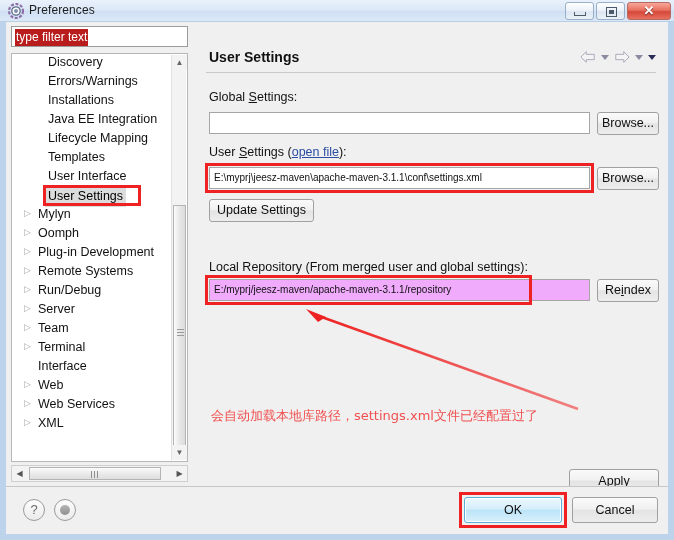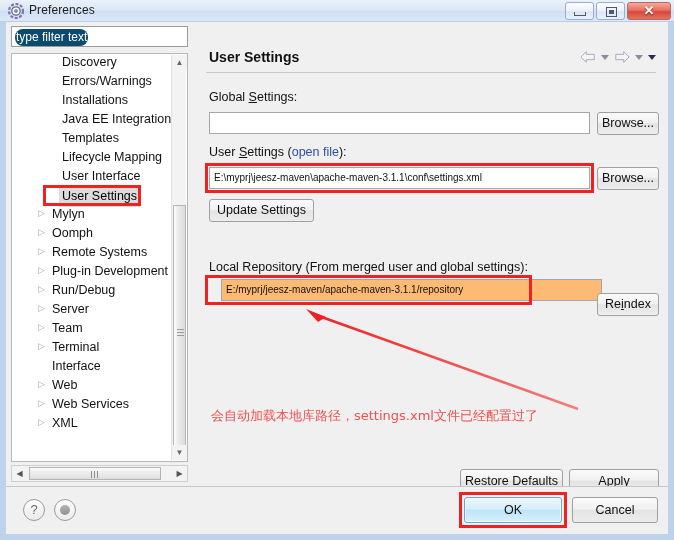--- a/index.html
+++ b/index.html
@@ -114,37 +114,36 @@
     background: #ffffff;
     box-sizing: border-box;
     font-size: 12px;
     color: #000;
     padding: 2px 3px;
     line-height: 16px;
     overflow: hidden;
     white-space: nowrap;
   }
   .filter-box .sel {
-    background: #0c4a6e;
+    background: #b91c1c;
     color: #ffffff;
     padding: 1px 1px 2px 1px;
-    border-radius: 8px;
   }
   .tree-wrap {
     position: absolute;
     left: 5px; top: 31px;
     width: 177px; height: 409px;
     background: #ffffff;
     border: 1px solid #b7b7b7;
     box-sizing: border-box;
     overflow: hidden;
   }
   .tree {
     position: absolute;
-    left: 14px; top: -1px;
+    left: 0; top: -1px;
     width: 184px;
   }
   .tree-item {
     position: relative;
     height: 19px;
     line-height: 19px;
     font-size: 12.5px;
     color: #111;
     white-space: nowrap;
     padding-left: 6px;
@@ -262,36 +261,36 @@
     background: #c8c8c8;
   }
 
   .field-label {
     position: absolute;
     font-size: 12.5px;
     color: #111;
     white-space: nowrap;
   }
   .field-label .u { text-decoration: underline; }
-  .link { color: #2b4ea2; cursor: pointer; }
+  .link { color: #2b4ea2; text-decoration: underline; cursor: pointer; }
 
   .text-input {
     position: absolute;
     height: 22px;
     border: 1px solid #a6a6a6;
     background: #ffffff;
     box-sizing: border-box;
     font-size: 10px;
     color: #101010;
     line-height: 20px;
     padding: 0 4px;
     white-space: nowrap;
     overflow: hidden;
   }
-  .text-input.readonly { background: #fdba74; margin-left: 12px; }
+  .text-input.readonly { background: #f0abfc; }
 
   .btn {
     position: absolute;
     border: 1px solid #a0a0a0;
     border-radius: 3px;
     background: linear-gradient(to bottom, #fafafa 0%, #f1f1f1 45%, #e4e4e4 52%, #ededed 100%);
     box-sizing: border-box;
     font-size: 12.5px;
     color: #101010;
     text-align: center;
@@ -383,28 +382,28 @@
       <div class="filter-box">
         <span class="sel">type filter text</span>
       </div>
 
       <div class="tree-wrap">
         <div class="tree" id="tree-list">
             <div class="tree-item child"><span class="lbl">Discovery</span></div>
             <div class="tree-item child"><span class="lbl">Errors/Warnings</span></div>
             <div class="tree-item child"><span class="lbl">Installations</span></div>
             <div class="tree-item child"><span class="lbl">Java EE Integration</span></div>
+            <div class="tree-item child"><span class="lbl">Lifecycle Mapping</span></div>
             <div class="tree-item child"><span class="lbl">Templates</span></div>
-            <div class="tree-item child"><span class="lbl">Lifecycle Mapping</span></div>
             <div class="tree-item child"><span class="lbl">User Interface</span></div>
             <div class="tree-item child selected"><span class="lbl">User Settings</span></div>
             <div class="tree-item parent"><span class="twisty">▷</span><span class="lbl">Mylyn</span></div>
             <div class="tree-item parent"><span class="twisty">▷</span><span class="lbl">Oomph</span></div>
+            <div class="tree-item parent"><span class="twisty">▷</span><span class="lbl">Plug-in Development</span></div>
             <div class="tree-item parent"><span class="twisty">▷</span><span class="lbl">Remote Systems</span></div>
-            <div class="tree-item parent"><span class="twisty">▷</span><span class="lbl">Plug-in Development</span></div>
             <div class="tree-item parent"><span class="twisty">▷</span><span class="lbl">Run/Debug</span></div>
             <div class="tree-item parent"><span class="twisty">▷</span><span class="lbl">Server</span></div>
             <div class="tree-item parent"><span class="twisty">▷</span><span class="lbl">Team</span></div>
             <div class="tree-item parent"><span class="twisty">▷</span><span class="lbl">Terminal</span></div>
             <div class="tree-item parent"><span class="twisty"></span><span class="lbl">Interface</span></div>
             <div class="tree-item parent"><span class="twisty">▷</span><span class="lbl">Web</span></div>
             <div class="tree-item parent"><span class="twisty">▷</span><span class="lbl">Web Services</span></div>
             <div class="tree-item parent"><span class="twisty">▷</span><span class="lbl">XML</span></div>
           </div>
 
@@ -454,40 +453,37 @@
         <span>User </span><span class="u">S</span><span>ettings (</span><span class="link">open file</span><span>):</span>
       </div>
       <div class="text-input" style="left:13px; top:145px; width:381px;">E:\myprj\jeesz-maven\apache-maven-3.1.1\conf\settings.xml</div>
       <div class="annot-rect" style="left:9px; top:141px; width:389px; height:30px;"></div>
       <div class="btn" style="left:401px; top:145px; width:62px; height:23px; line-height:21px;">Browse...</div>
       <div class="btn" style="left:13px; top:177px; width:105px; height:23px; line-height:21px;">Update Settings</div>
 
       <div class="field-label" style="left:13px; top:238px;">Local Repository (From merged user and global settings):</div>
       <div class="text-input readonly" style="left:13px; top:257px; width:381px;">E:/myprj/jeesz-maven/apache-maven-3.1.1/repository</div>
       <div class="annot-rect" style="left:9px; top:253px; width:327px; height:30px;"></div>
-      <div class="btn" style="left:401px; top:257px; width:62px; height:23px; line-height:21px;margin-top:14px;">
+      <div class="btn" style="left:401px; top:257px; width:62px; height:23px; line-height:21px;">
         <span>Re</span><span class="u">i</span><span>ndex</span>
       </div>
 
       <svg style="position:absolute; left:100px; top:283px; width:290px; height:110px;" viewBox="0 0 290 110">
         <defs>
           <linearGradient id="arrGrad" x1="0" y1="0" x2="1" y2="1">
             <stop offset="0%" stop-color="#ee2222"></stop>
             <stop offset="100%" stop-color="#f08080"></stop>
           </linearGradient>
         </defs>
         <line x1="282" y1="104" x2="20" y2="10" stroke="url(#arrGrad)" stroke-width="2.6"></line>
         <path d="M10 4 L30 12 L22 17 Z" fill="#ee2222"></path>
       </svg>
 
       <div class="annot-text" style="left:15px; top:385px;">会自动加载本地库路径，settings.xml文件已经配置过了</div>
 
-      <div class="btn" style="left:264px; top:447px; width:103px; height:24px; line-height:22px;">
-        <span>Restore </span><span class="u">D</span><span>efaults</span>
-      </div>
       <div class="btn" style="left:373px; top:447px; width:90px; height:24px; line-height:22px;text-align:center;">
         <span class="u">A</span><span>pply</span>
       </div>
     </div>
 
     <div class="btnbar-sep"></div>
     <div class="bottom-area">
       <div class="round-icon" style="left:17px; top:12px;">?</div>
       <div class="round-icon" style="left:48px; top:12px;">
         <span class="dot"></span>

